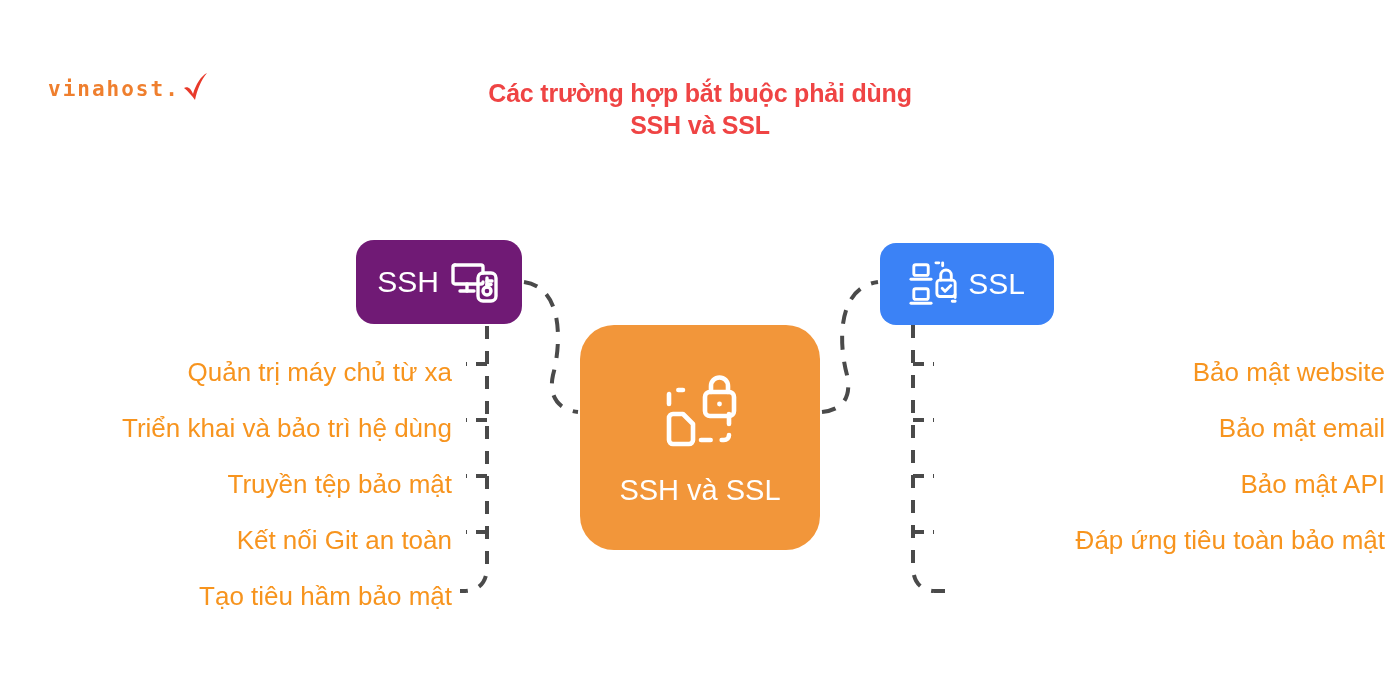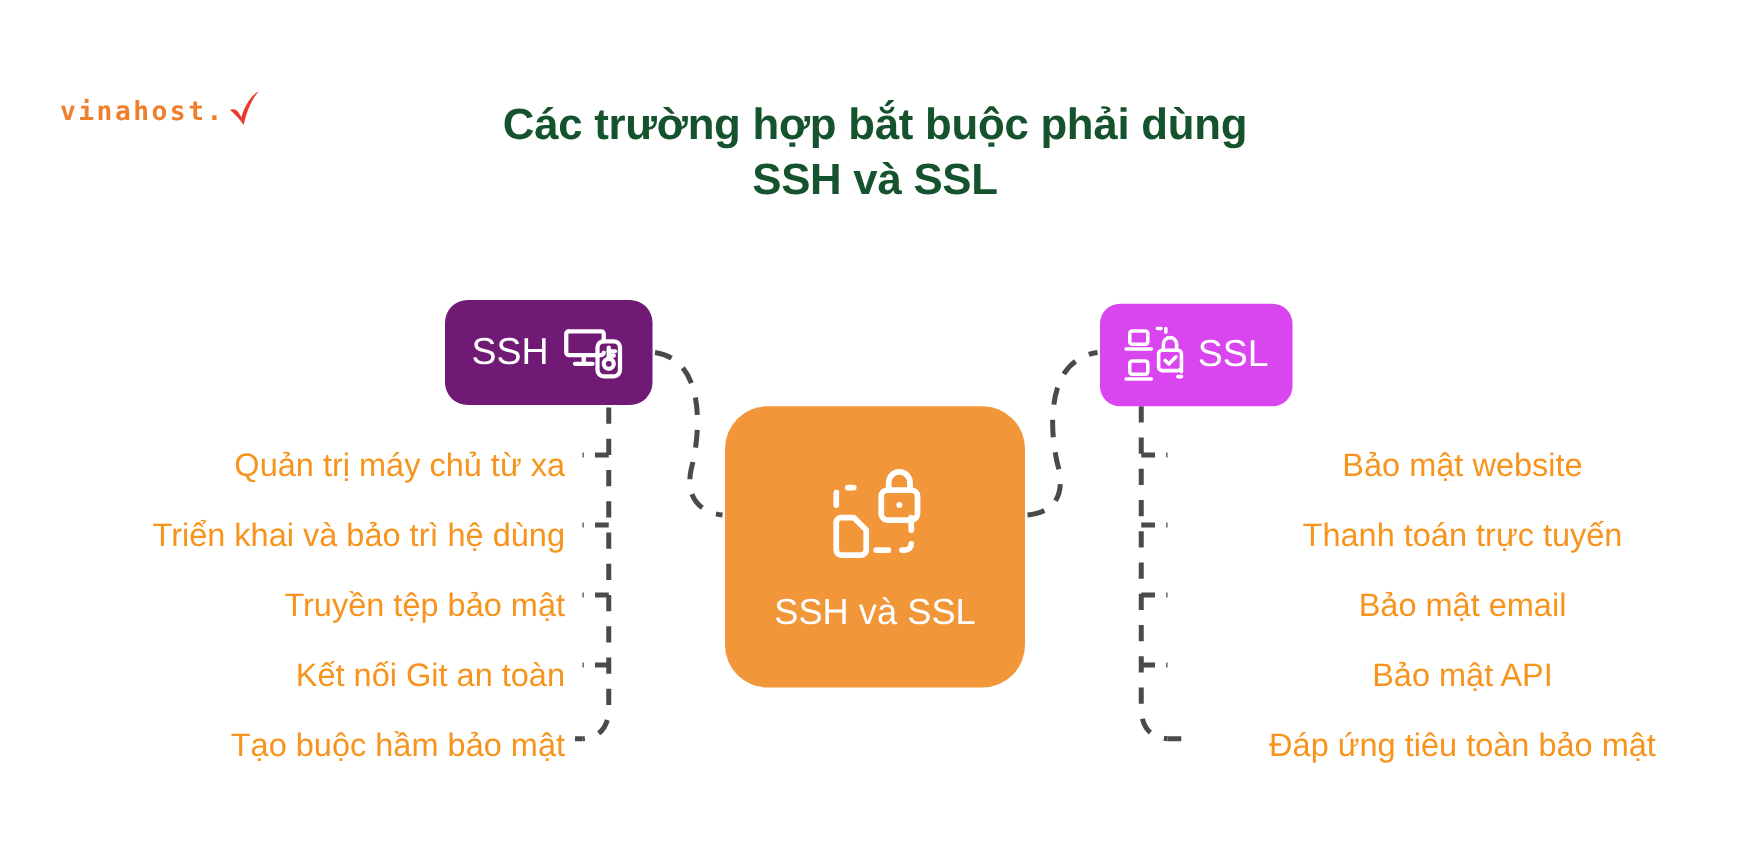--- a/index.html
+++ b/index.html
@@ -40,22 +40,22 @@
     line-height: 0;
   }
 
   
   .title {
     position: absolute;
     left: 0;
     right: 0;
     top: 78px;
     text-align: center;
-    color: #14532d;
-    font-size: 35px;
+    color: #ef4444;
+    font-size: 25px;
     font-weight: 700;
     line-height: 1.27;
     letter-spacing: -0.2px;
   }
   .title .line { display: block; }
 
   
   .diagram {
     position: absolute;
     left: 0;
@@ -87,23 +87,23 @@
     width: 166px;
     height: 84px;
     background: #701a75;
     border-radius: 18px;
     gap: 10px;
     padding: 0 14px;
   }
   .node-ssl {
     left: 880px;
     top: 243px;
-    width: 154px;
+    width: 174px;
     height: 82px;
-    background: #d946ef;
+    background: #3b82f6;
     border-radius: 16px;
     gap: 9px;
     padding: 0 14px;
   }
   .node-center {
     left: 580px;
     top: 325px;
     width: 240px;
     height: 225px;
     background: #f2963a;
@@ -131,21 +131,21 @@
   .leaf-left {
     left: 0;
     top: 344px;
     width: 452px;
     align-items: flex-end;
   }
   .leaf-right {
     left: 955px;
     top: 344px;
     width: 430px;
-    align-items: center;
+    align-items: flex-end;
   }
   .leaf-item {
     color: #f7941e;
     font-size: 26px;
     line-height: 1;
     height: 56px;
     display: flex;
     align-items: center;
     white-space: nowrap;
   }
@@ -246,24 +246,23 @@
       </svg>
     </span>
     <span class="node-label">SSH và SSL</span>
   </div>
 
   <div class="leaf-list leaf-left">
     <div class="leaf-item">Quản trị máy chủ từ xa</div>
     <div class="leaf-item">Triển khai và bảo trì hệ dùng</div>
     <div class="leaf-item">Truyền tệp bảo mật</div>
     <div class="leaf-item">Kết nối Git an toàn</div>
-    <div class="leaf-item">Tạo buộc hầm bảo mật</div>
+    <div class="leaf-item">Tạo tiêu hầm bảo mật</div>
   </div>
 
   <div class="leaf-list leaf-right">
     <div class="leaf-item">Bảo mật website</div>
-    <div class="leaf-item">Thanh toán trực tuyến</div>
     <div class="leaf-item">Bảo mật email</div>
     <div class="leaf-item">Bảo mật API</div>
     <div class="leaf-item">Đáp ứng tiêu toàn bảo mật</div>
   </div>
 
 </div>
 
 </body></html>

